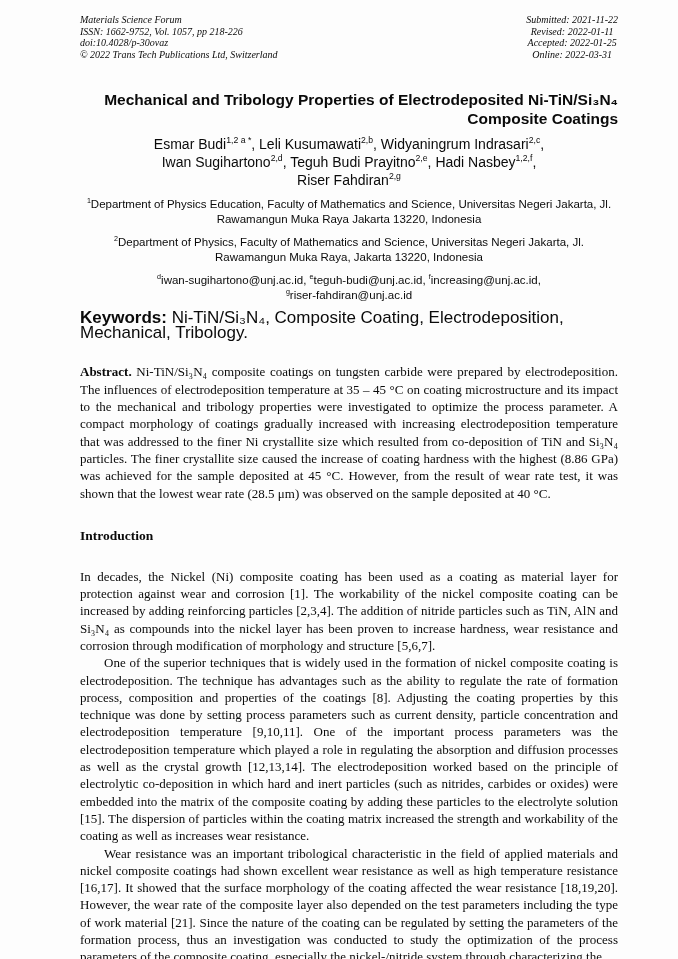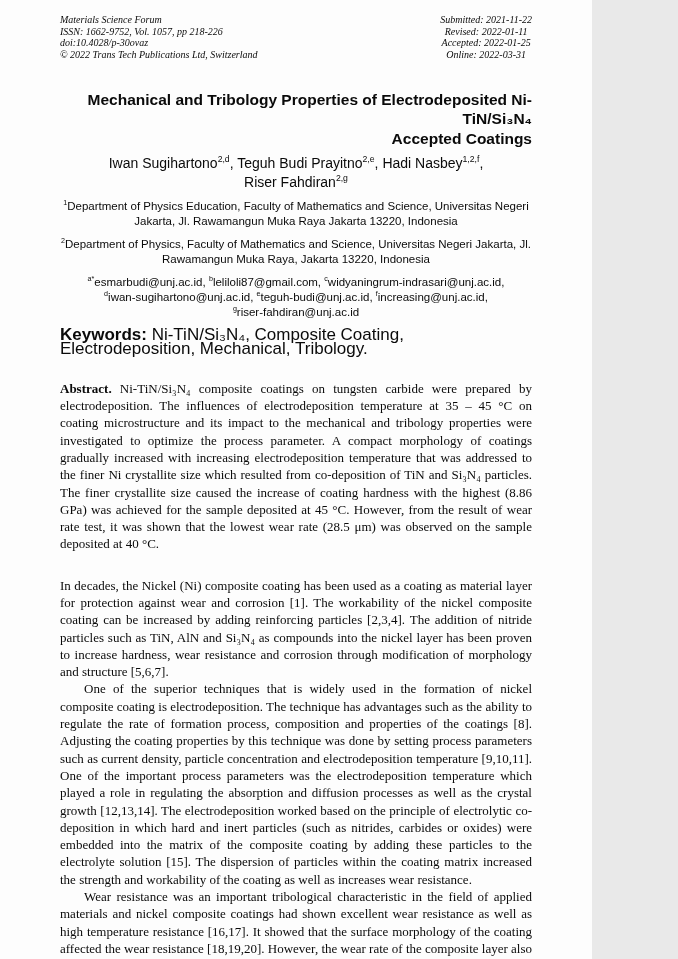--- a/index.html
+++ b/index.html
@@ -3,23 +3,23 @@
 <meta charset="utf-8">
 <style>
   * { margin: 0; padding: 0; box-sizing: border-box; }
   html, body { background: #e9e9e9; }
   body {
     width: 678px; height: 959px;
     font-family: "Liberation Serif", "DejaVu Serif", serif;
     color: #0a0a0a;
   }
   .page {
-    width: 592px; height: 959px;
+    width: 678px; height: 959px;
     background: #fdfdfd;
-    padding: 14px 60px 0 60px;
+    padding: 14px 60px 0 80px;
     overflow: hidden;
   }
   
   .jheader {
     display: flex; justify-content: space-between;
     font-family: "Liberation Serif", "DejaVu Serif", serif;
     font-style: italic;
     font-size: 10px; line-height: 11.7px;
   }
   .jheader .right { text-align: center; }
@@ -95,43 +95,44 @@
     <div class="right">
         <div>Submitted: 2021-11-22</div>
         <div>Revised: 2022-01-11</div>
         <div>Accepted: 2022-01-25</div>
         <div>Online: 2022-03-31</div>
       </div>
   </div>
 
   <div class="title">
       <div>Mechanical and Tribology Properties of Electrodeposited Ni-TiN/Si₃N₄</div>
-      <div>Accepted Coatings</div>
+      <div>Composite Coatings</div>
     </div>
 
   <div class="authors">
+      <div><span>Esmar Budi</span><sup>1,2 a *</sup><span>, </span><span>Leli Kusumawati</span><sup>2,b</sup><span>, </span><span>Widyaningrum Indrasari</span><sup>2,c</sup><span>,</span></div>
       <div><span>Iwan Sugihartono</span><sup>2,d</sup><span>, </span><span>Teguh Budi Prayitno</span><sup>2,e</sup><span>, </span><span>Hadi Nasbey</span><sup>1,2,f</sup><span>,</span></div>
       <div><span>Riser Fahdiran</span><sup>2,g</sup><span></span></div>
     </div>
 
   <div class="affiliations">
       <p class="affiliation"><sup>1</sup><span>Department of Physics Education, Faculty of Mathematics and Science, Universitas Negeri Jakarta, Jl. Rawamangun Muka Raya Jakarta 13220, Indonesia</span></p>
       <p class="affiliation"><sup>2</sup><span>Department of Physics, Faculty of Mathematics and Science, Universitas Negeri Jakarta, Jl. Rawamangun Muka Raya, Jakarta 13220, Indonesia</span></p>
     </div>
 
   <div class="emails">
-      <div><sup>a*</sup><span>esmarbudi@unj.ac.id, </span><sup>b</sup><span>leliloli87@gmail.com, </span><sup>c</sup><span>widyaningrum-indrasari@unj.ac.id,</span></div>
       <div><sup>d</sup><span>iwan-sugihartono@unj.ac.id, </span><sup>e</sup><span>teguh-budi@unj.ac.id, </span><sup>f</sup><span>increasing@unj.ac.id,</span></div>
       <div><sup>g</sup><span>riser-fahdiran@unj.ac.id</span></div>
     </div>
 
   <p class="keywords"><span class="label">Keywords:</span><span> Ni-TiN/Si₃N₄, Composite Coating, Electrodeposition, Mechanical, Tribology.</span></p>
 
   <p class="abstract"><span class="label">Abstract.</span><span> Ni-TiN/Si₃N₄ composite coatings on tungsten carbide were prepared by electrodeposition. The influences of electrodeposition temperature at 35 – 45 °C on coating microstructure and its impact to the mechanical and tribology properties were investigated to optimize the process parameter. A compact morphology of coatings gradually increased with increasing electrodeposition temperature that was addressed to the finer Ni crystallite size which resulted from co-deposition of TiN and Si₃N₄ particles. The finer crystallite size caused the increase of coating hardness with the highest (8.86 GPa) was achieved for the sample deposited at 45 °C. However, from the result of wear rate test, it was shown that the lowest wear rate (28.5 μm) was observed on the sample deposited at 40 °C.</span></p>
 
+  <h2 class="section-heading">Introduction</h2>
 
   <div class="intro-body">
       <p class="body-par">In decades, the Nickel (Ni) composite coating has been used as a coating as material layer for protection against wear and corrosion [1]. The workability of the nickel composite coating can be increased by adding reinforcing particles [2,3,4]. The addition of nitride particles such as TiN, AlN and Si₃N₄ as compounds into the nickel layer has been proven to increase hardness, wear resistance and corrosion through modification of morphology and structure [5,6,7].</p>
       <p class="body-par indent">One of the superior techniques that is widely used in the formation of nickel composite coating is electrodeposition. The technique has advantages such as the ability to regulate the rate of formation process, composition and properties of the coatings [8]. Adjusting the coating properties by this technique was done by setting process parameters such as current density, particle concentration and electrodeposition temperature [9,10,11]. One of the important process parameters was the electrodeposition temperature which played a role in regulating the absorption and diffusion processes as well as the crystal growth [12,13,14]. The electrodeposition worked based on the principle of electrolytic co-deposition in which hard and inert particles (such as nitrides, carbides or oxides) were embedded into the matrix of the composite coating by adding these particles to the electrolyte solution [15]. The dispersion of particles within the coating matrix increased the strength and workability of the coating as well as increases wear resistance.</p>
       <p class="body-par indent">Wear resistance was an important tribological characteristic in the field of applied materials and nickel composite coatings had shown excellent wear resistance as well as high temperature resistance [16,17]. It showed that the surface morphology of the coating affected the wear resistance [18,19,20]. However, the wear rate of the composite layer also depended on the test parameters including the type of work material [21]. Since the nature of the coating can be regulated by setting the parameters of the formation process, thus an investigation was conducted to study the optimization of the process parameters of the composite coating, especially the nickel-/nitride system through characterizing the</p>
     </div>
 
 </div>
 
 </body></html>

